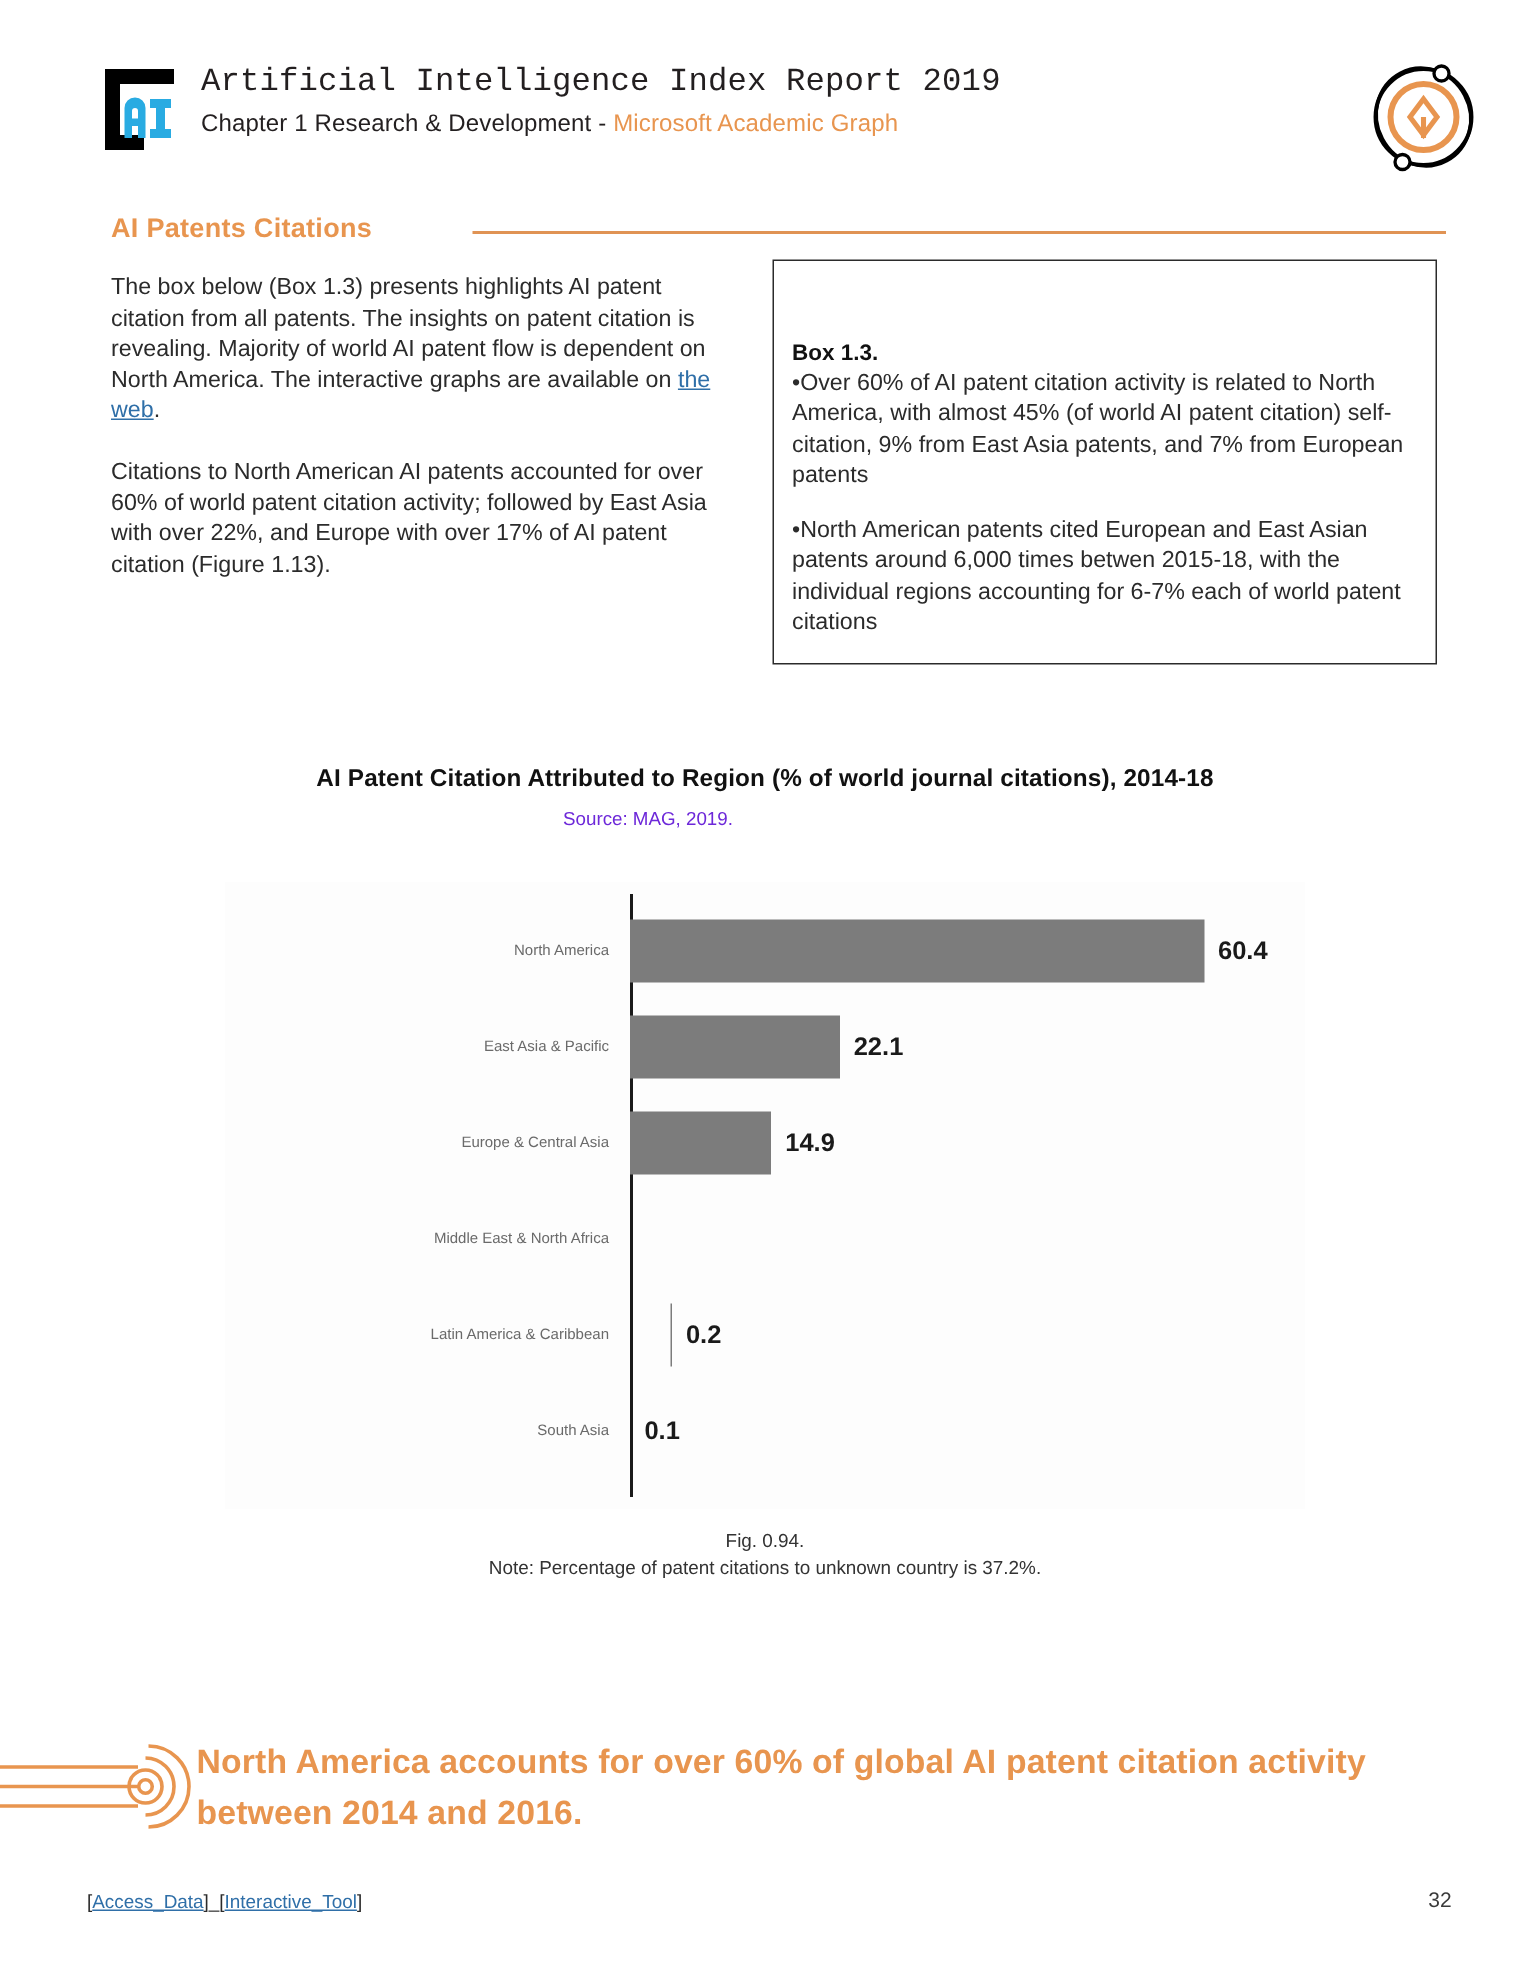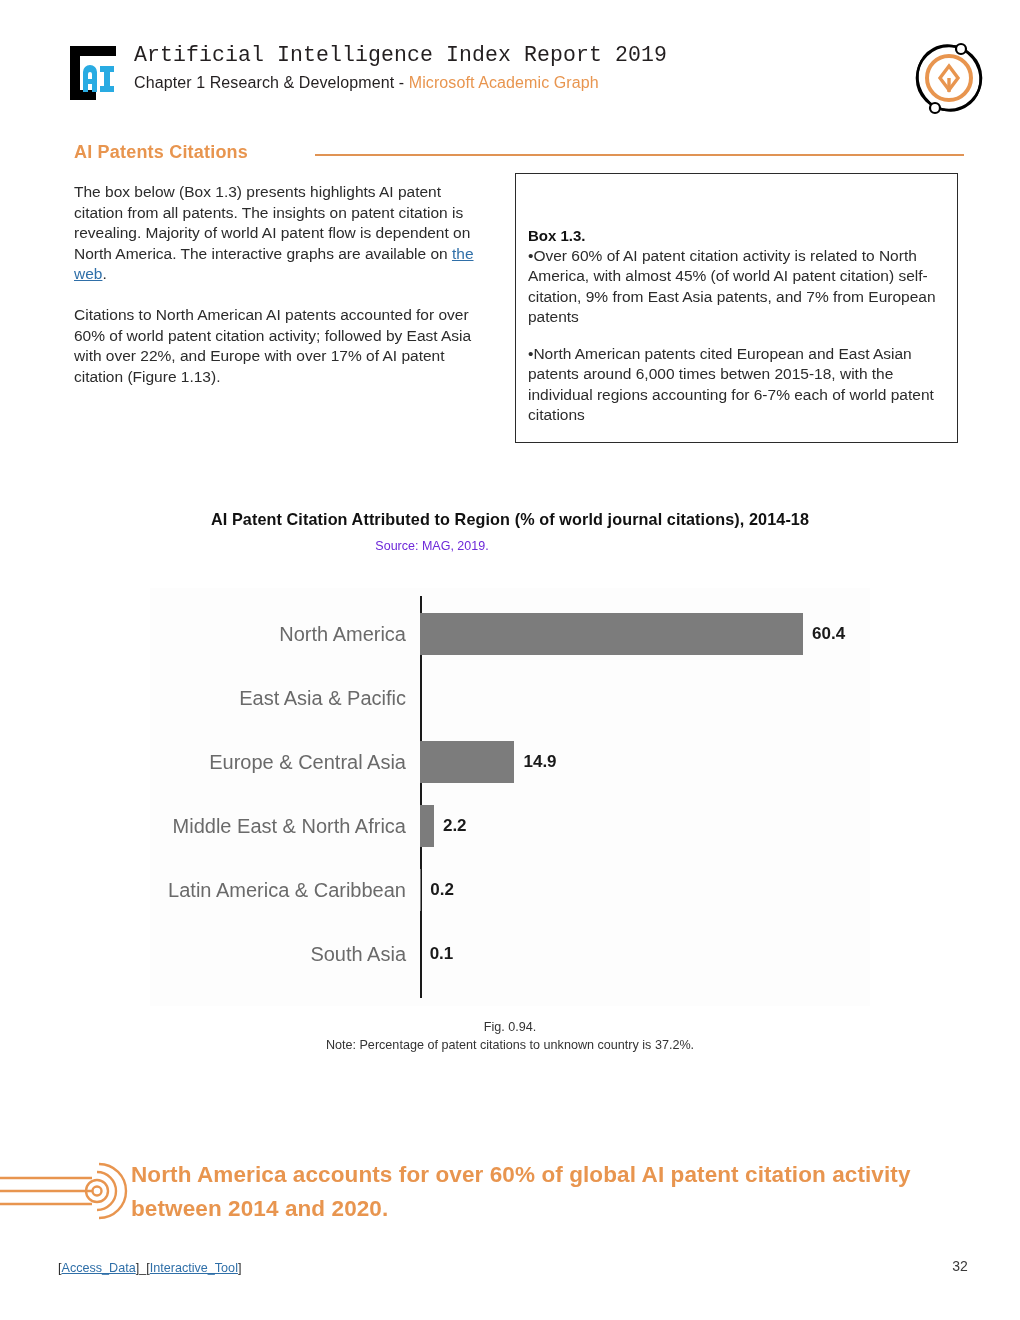--- a/index.html
+++ b/index.html
@@ -155,21 +155,21 @@
     left: 0;
     width: 720px;
     height: 64px;
   }
   .cat-label {
     position: absolute;
     left: 0; top: 50%;
     transform: translateY(-50%);
     width: 256px;
     text-align: right;
-    font-size: 20px;
+    font-size: 10px;
     color: #6a6a6a;
     white-space: nowrap;
   }
   .bar-track {
     position: absolute;
     left: 270px; top: 0;
     height: 64px;
   }
   .bar-fill {
     position: absolute;
@@ -309,38 +309,38 @@
   <div id="bars-container">
       <div class="bar-row" style="top: 14px;">
         <div class="cat-label">North America</div>
         <div class="bar-track" style="width: 450px;">
           <div class="bar-fill" style="width: 383px; background: rgb(124, 124, 124);"></div>
           <div class="bar-value" style="left: 392px;">60.4</div>
         </div>
       </div>
       <div class="bar-row" style="top: 78px;">
         <div class="cat-label">East Asia &amp; Pacific</div>
+        <div class="bar-track" style="width: 450px;">
+          <div class="bar-fill" style="width: 140.137px; background: rgb(124, 124, 124);"></div>
+          <div class="bar-value" style="left: 149.137px;">22.1</div>
+        </div>
       </div>
       <div class="bar-row" style="top: 142px;">
         <div class="cat-label">Europe &amp; Central Asia</div>
         <div class="bar-track" style="width: 450px;">
           <div class="bar-fill" style="width: 94.4818px; background: rgb(124, 124, 124);"></div>
           <div class="bar-value" style="left: 103.482px;">14.9</div>
         </div>
       </div>
       <div class="bar-row" style="top: 206px;">
         <div class="cat-label">Middle East &amp; North Africa</div>
-        <div class="bar-track" style="width: 450px;">
-          <div class="bar-fill" style="width: 13.9503px; background: rgb(124, 124, 124);"></div>
-          <div class="bar-value" style="left: 22.9503px;">2.2</div>
-        </div>
       </div>
       <div class="bar-row" style="top: 270px;">
         <div class="cat-label">Latin America &amp; Caribbean</div>
-        <div class="bar-track" style="width: 450px;">
+        <div class="bar-track" style="width: 450px; margin-left: 27px;">
           <div class="bar-fill" style="width: 1.26821px; background: rgb(124, 124, 124);"></div>
           <div class="bar-value" style="left: 10.2682px;">0.2</div>
         </div>
       </div>
       <div class="bar-row" style="top: 334px;">
         <div class="cat-label">South Asia</div>
         <div class="bar-track" style="width: 450px;">
           <div class="bar-value" style="left: 9.63411px;">0.1</div>
         </div>
       </div>
@@ -357,20 +357,20 @@
     <svg width="128" height="70" viewBox="0 0 128 70">
       <line x1="0" y1="22" x2="92" y2="22" stroke="#e8954f" stroke-width="2.4"></line>
       <line x1="0" y1="35" x2="92" y2="35" stroke="#e8954f" stroke-width="2.4"></line>
       <line x1="0" y1="48" x2="92" y2="48" stroke="#e8954f" stroke-width="2.4"></line>
       <circle cx="97" cy="35" r="11" fill="none" stroke="#e8954f" stroke-width="2.4"></circle>
       <circle cx="97" cy="35" r="4.5" fill="none" stroke="#e8954f" stroke-width="2.4"></circle>
       <path d="M97 16 A19 19 0 1 1 97 54" fill="none" stroke="#e8954f" stroke-width="2.4"></path>
       <path d="M99 8 A27 27 0 1 1 99 62" fill="none" stroke="#e8954f" stroke-width="2.4"></path>
     </svg>
   </div>
-  <div id="callout-text">North America accounts for over 60% of global AI patent citation activity between 2014 and 2020.</div>
+  <div id="callout-text">North America accounts for over 60% of global AI patent citation activity between 2014 and 2016.</div>
 </div>
 
 <div id="footer-links">
   <div><span class="fbracket">[</span><span class="flink">Access_Data</span><span class="fbracket">]_[</span><span class="flink">Interactive_Tool</span><span class="fbracket">]</span></div>
 </div>
 
 <div id="page-number">32</div>
 
 </body></html>

